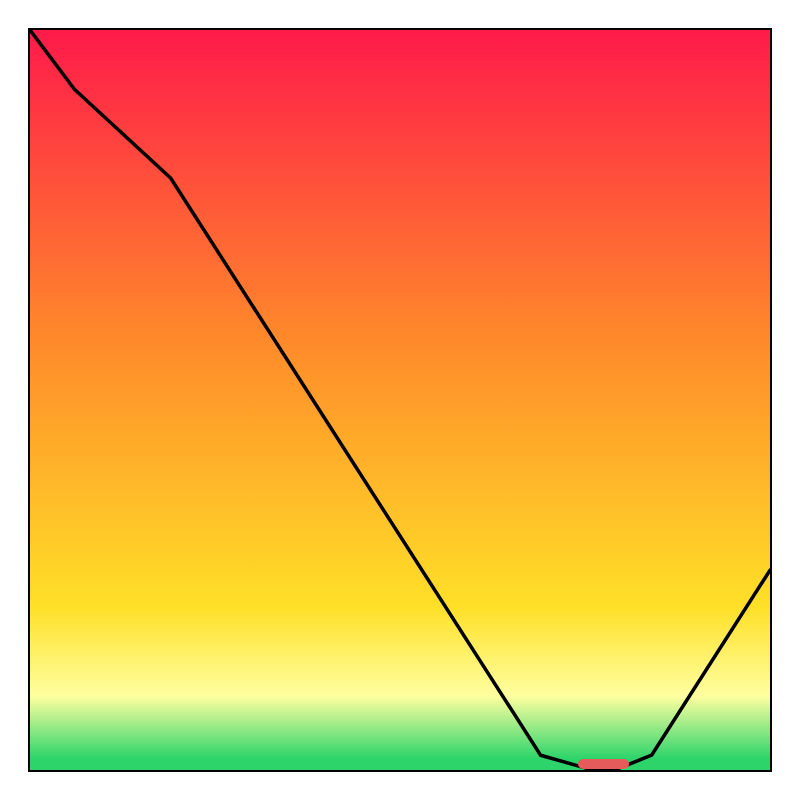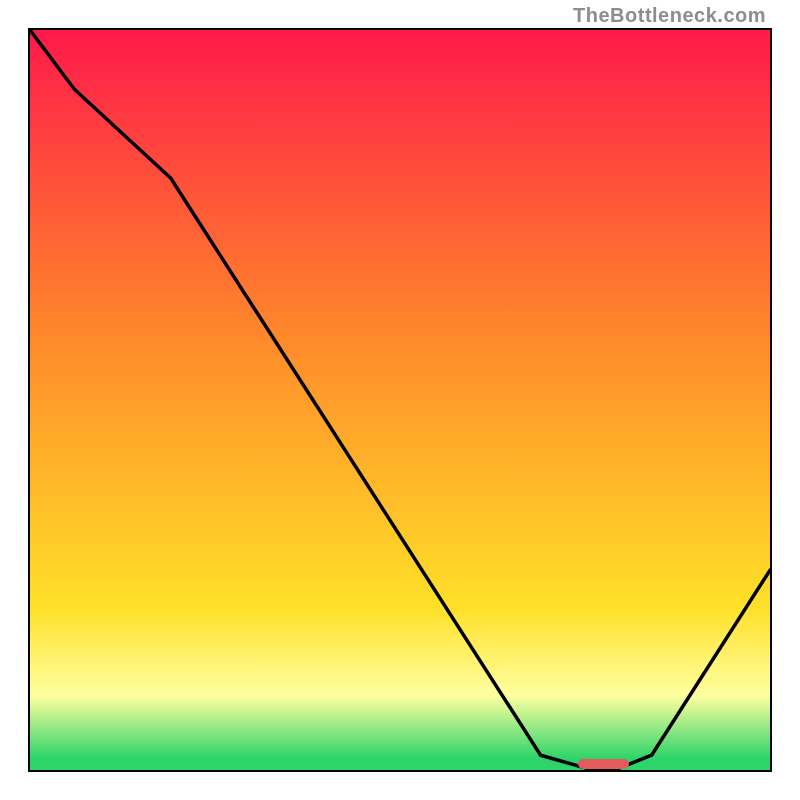--- a/index.html
+++ b/index.html
@@ -58,21 +58,20 @@
     position: absolute;
     height: 10px;
     border-radius: 5px;
     background: #e55a5a;
   }
 </style>
 </head>
 <body>
 
 <div id="chart-container">
-  <div id="watermark">TheBottleneck.com</div>
 
   <div id="gradient-bg">
     <svg id="gradient-fill" width="740" height="740">
       <defs>
         <linearGradient id="bgGrad" x1="0" y1="0" x2="0" y2="1">
             <stop offset="0%" stop-color="#ff1a4a"></stop>
             <stop offset="42%" stop-color="#ff8a2a"></stop>
             <stop offset="78%" stop-color="#ffe028"></stop>
             <stop offset="90%" stop-color="#ffffa0"></stop>
             <stop offset="98.5%" stop-color="#2cd46a"></stop>

